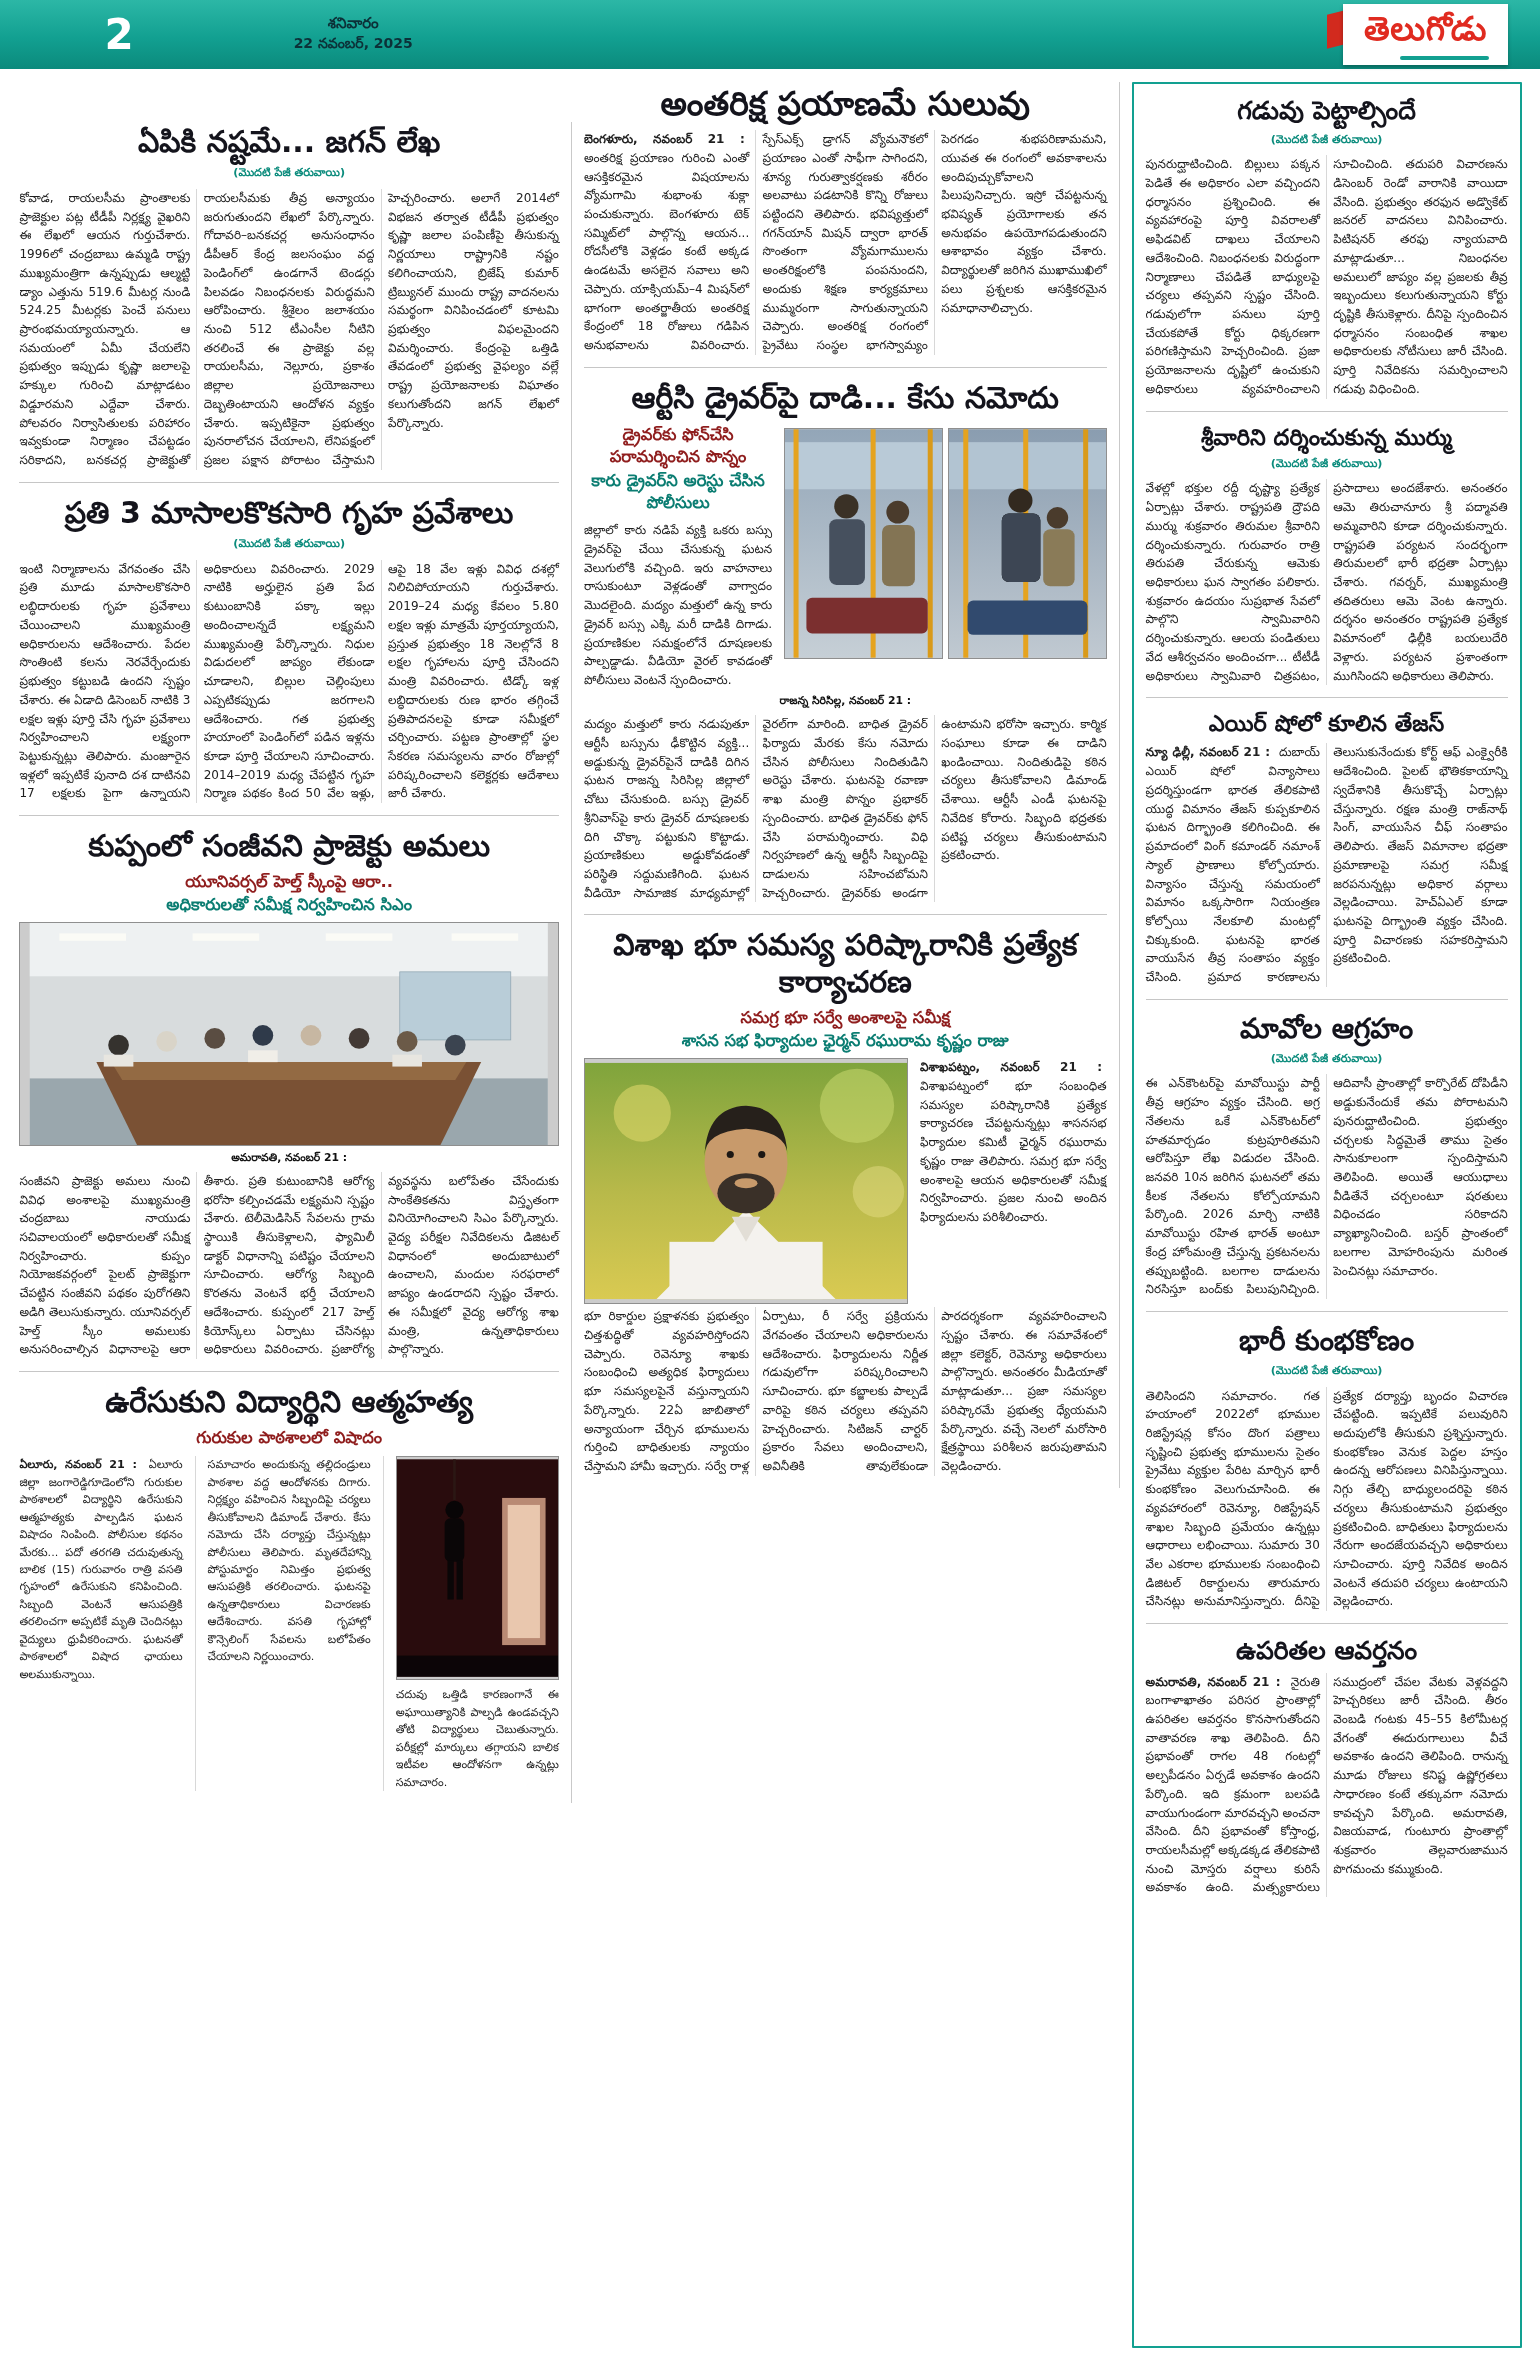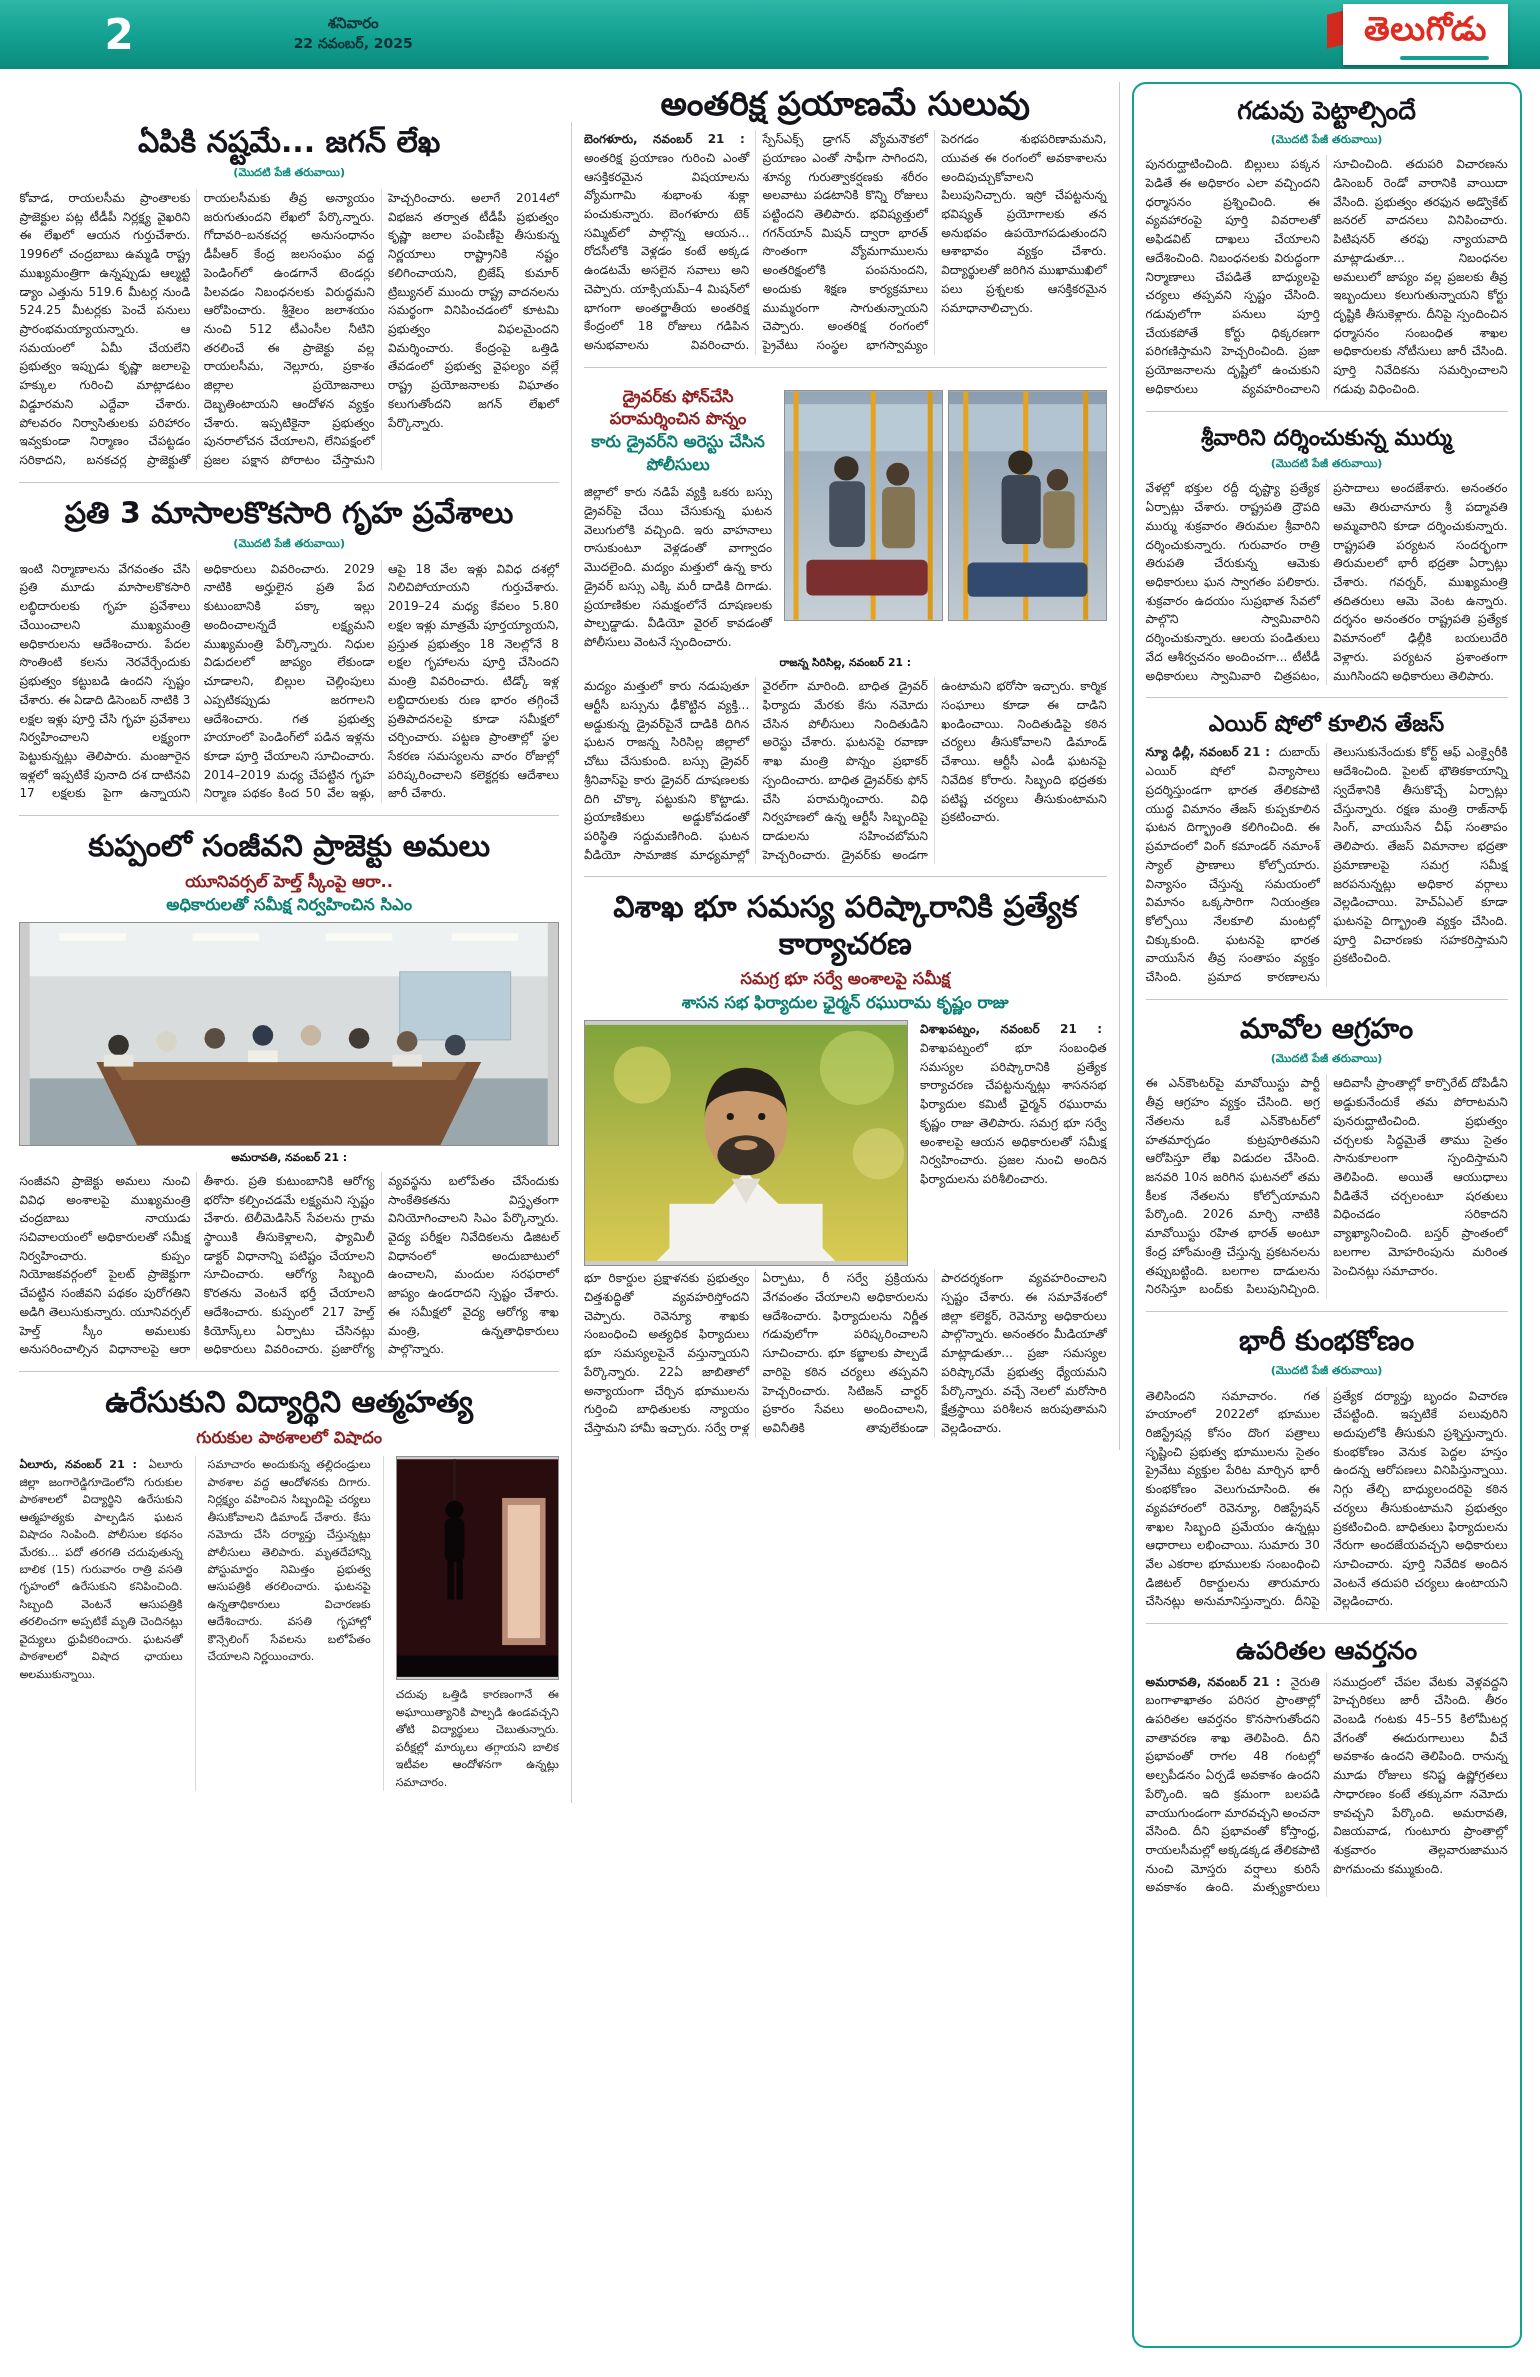--- a/index.html
+++ b/index.html
@@ -31,21 +31,21 @@
   .logo-text { font-size:33px; font-weight:bold; color:#e02b20; letter-spacing:0.7px; }
   .logo-box::after {
     content:""; position:absolute; right:19.4px; bottom:5.2px; width:89px; height:3.7px;
     background:#12a091; border-radius:2.2px;
   }
   
   .content { display:flex; padding:13.4px 19.4px 18px; align-items:flex-start; }
   .group-left  { width:557px; padding-right:12px; border-right:0.7px solid #c9c9c9;margin-top:40px; }
   .group-mid   { width:552px; padding:0 12px; border-right:0.7px solid #c9c9c9; }
   .group-right {
-    width:393px; margin-left:12px; border:2.2px solid #12a091; border-radius:14px;
+    width:393px; margin-left:12px; border:2.2px solid #12a091; border-radius:1px;
     padding:10.4px 12px; min-height:2266px;
   }
   .article { margin-bottom:12px; }
   .article + .article { border-top:0.7px solid #c6c6c6; padding-top:10.4px; }
   
   .hl { font-weight:bold; text-align:center; color:#14141c; line-height:1.22; margin:1.5px 0 6px; }
   .hl-44{font-size:33px;} .hl-40{font-size:30px;} .hl-38{font-size:28px;} .hl-34{font-size:25px;} .hl-30{font-size:22.4px;}
   .continuation { text-align:center; font-size:11.2px; font-weight:bold; color:#0c8c7d; margin:0 0 7.5px; }
   .subhead { text-align:center; font-weight:bold; font-size:16.4px; margin:1.5px 0; line-height:1.35; }
   .sub-m { color:#8f1d1d; }
@@ -169,20 +169,21 @@
 
     <article class="article">
       <h1 class="hl hl-44">అంతరిక్ష ప్రయాణమే సులువు</h1>
       <div class="body-text cols-3">
         <span class="dateline">బెంగళూరు, నవంబర్ 21 :</span>
         <span>అంతరిక్ష ప్రయాణం గురించి ఎంతో ఆసక్తికరమైన విషయాలను వ్యోమగామి శుభాంశు శుక్లా పంచుకున్నారు. బెంగళూరు టెక్ సమ్మిట్‌లో పాల్గొన్న ఆయన... రోదసీలోకి వెళ్లడం కంటే అక్కడ ఉండటమే అసలైన సవాలు అని చెప్పారు. యాక్సియమ్–4 మిషన్‌లో భాగంగా అంతర్జాతీయ అంతరిక్ష కేంద్రంలో 18 రోజులు గడిపిన అనుభవాలను వివరించారు. స్పేస్‌ఎక్స్ డ్రాగన్ వ్యోమనౌకలో ప్రయాణం ఎంతో సాఫీగా సాగిందని, శూన్య గురుత్వాకర్షణకు శరీరం అలవాటు పడటానికి కొన్ని రోజులు పట్టిందని తెలిపారు. భవిష్యత్తులో గగన్‌యాన్ మిషన్ ద్వారా భారత్ సొంతంగా వ్యోమగాములను అంతరిక్షంలోకి పంపనుందని, అందుకు శిక్షణ కార్యక్రమాలు ముమ్మరంగా సాగుతున్నాయని చెప్పారు. అంతరిక్ష రంగంలో ప్రైవేటు సంస్థల భాగస్వామ్యం పెరగడం శుభపరిణామమని, యువత ఈ రంగంలో అవకాశాలను అందిపుచ్చుకోవాలని పిలుపునిచ్చారు. ఇస్రో చేపట్టనున్న భవిష్యత్ ప్రయోగాలకు తన అనుభవం ఉపయోగపడుతుందని ఆశాభావం వ్యక్తం చేశారు. విద్యార్థులతో జరిగిన ముఖాముఖిలో పలు ప్రశ్నలకు ఆసక్తికరమైన సమాధానాలిచ్చారు.</span>
       </div>
     </article>
 
     <article class="article">
+      <h1 class="hl hl-40">ఆర్టీసి డ్రైవర్‌పై దాడి... కేసు నమోదు</h1>
       <div class="split">
         <div class="side" style="flex:0 0 36%;">
           <div class="subhead sub-m">డ్రైవర్‌కు ఫోన్‌చేసి పరామర్శించిన పొన్నం</div>
           <div class="subhead sub-t">కారు డ్రైవర్‌ని అరెస్టు చేసిన పోలీసులు</div>
           <div class="body-text" style="margin-top:7.5px;">
             <span>జిల్లాలో కారు నడిపే వ్యక్తి ఒకరు బస్సు డ్రైవర్‌పై చేయి చేసుకున్న ఘటన వెలుగులోకి వచ్చింది. ఇరు వాహనాలు రాసుకుంటూ వెళ్లడంతో వాగ్వాదం మొదలైంది. మద్యం మత్తులో ఉన్న కారు డ్రైవర్ బస్సు ఎక్కి మరీ దాడికి దిగాడు. ప్రయాణికుల సమక్షంలోనే దూషణలకు పాల్పడ్డాడు. వీడియో వైరల్ కావడంతో పోలీసులు వెంటనే స్పందించారు.</span>
           </div>
         </div>
         <div class="side">
           <div class="photo-row">

